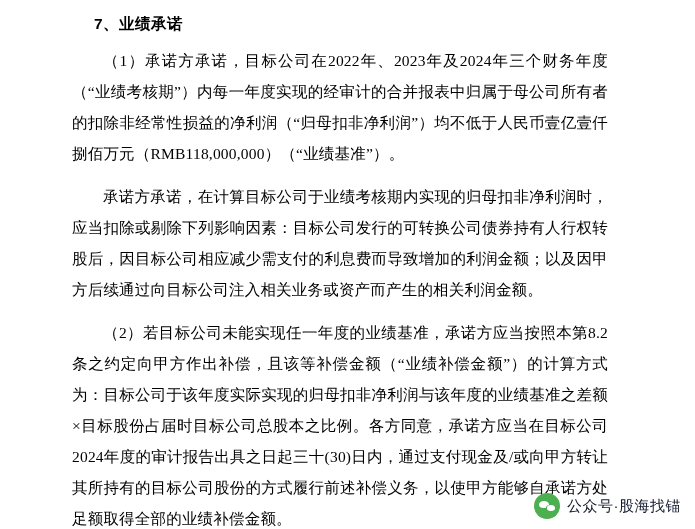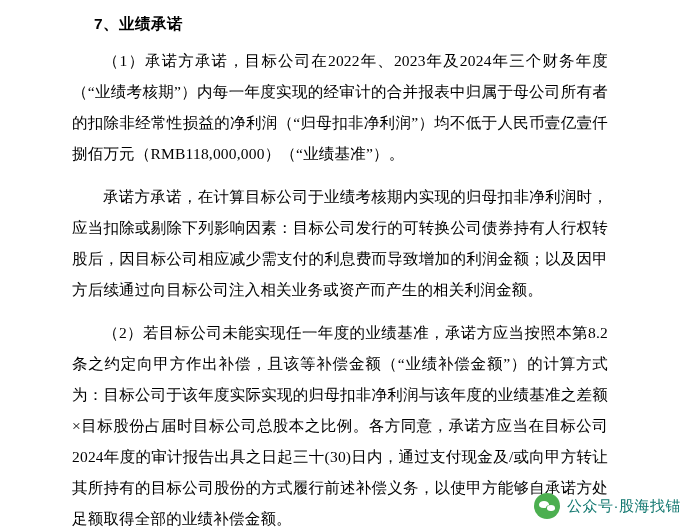--- a/index.html
+++ b/index.html
@@ -76,21 +76,21 @@
     left: 13px;
     top: 12px;
     width: 8px;
     height: 6px;
     border-radius: 50% 50% 45% 45%;
     background: #ffffff;
     box-shadow: -1px 0 0 0 #4caf50;
   }
   .wm-text {
     font-size: 15px;
-    color: #0f766e;
+    color: #0f172a;
     letter-spacing: 0.5px;
     white-space: nowrap;
   }
 </style>
 </head>
 <body>
 
 <div class="page">
 
   <h2 class="heading">7、业绩承诺</h2>

